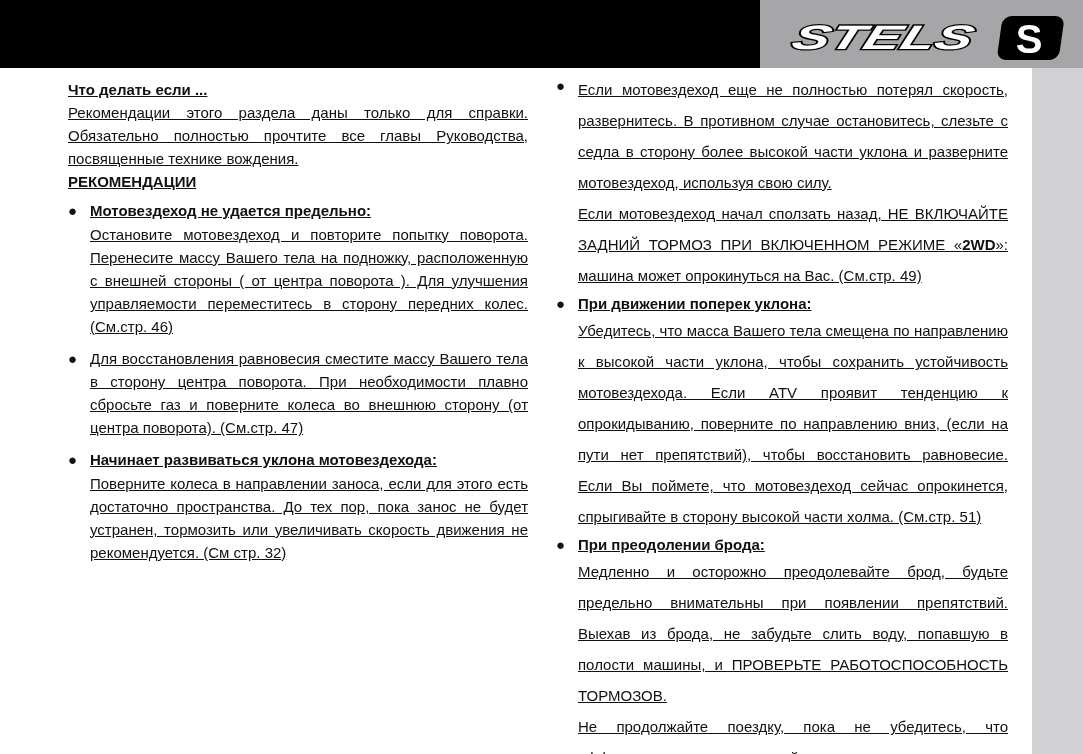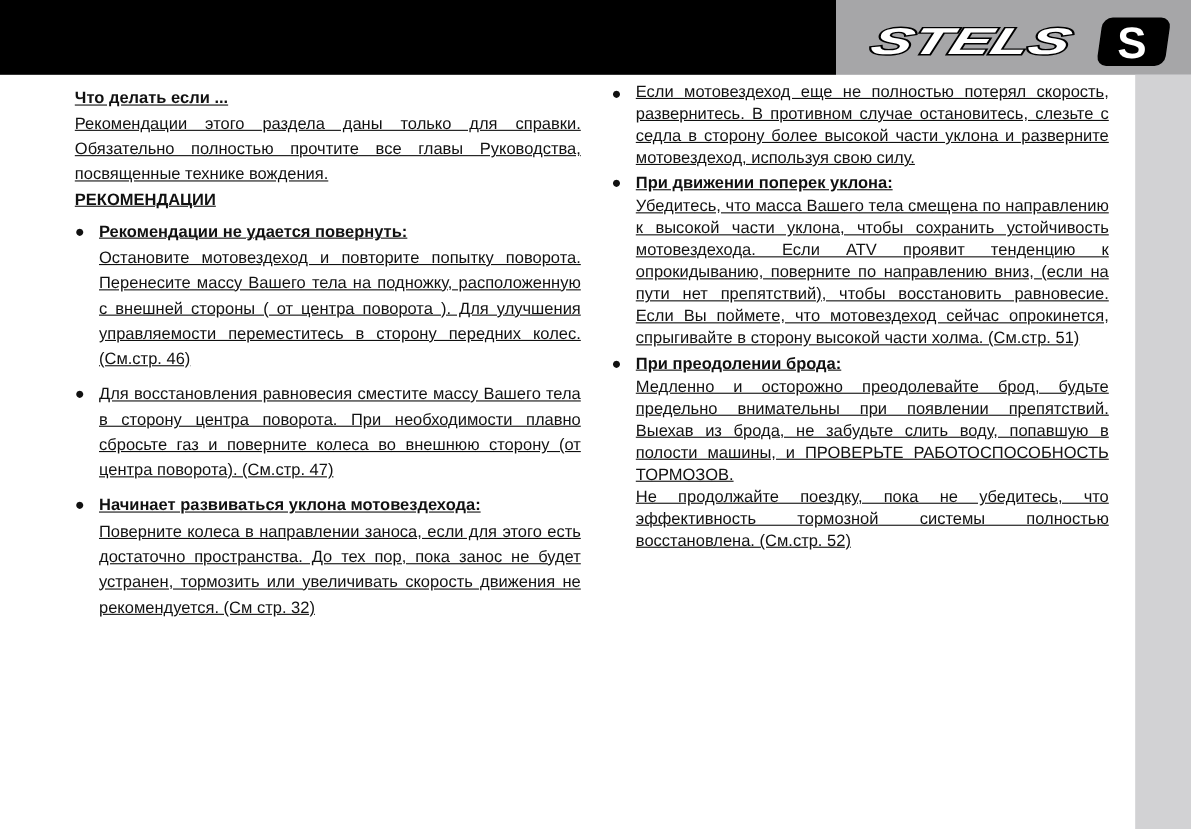--- a/index.html
+++ b/index.html
@@ -17,21 +17,21 @@
   .col-left { left: 68px; top: 78px; width: 460px; }
   .col-right { left: 556px; top: 74px; width: 452px; }
   .title { font-weight: bold; margin: 0; }
   .para { margin: 0; text-align: justify; }
   .section-head { font-weight: bold; margin: 0 0 6px 0; }
   .item { position: relative; padding-left: 22px; margin-bottom: 9px; }
   .item .bullet { position: absolute; left: 0; top: 0; font-weight: bold; }
   .item .head { font-weight: bold; }
   .item .body { text-align: justify; }
   .col-right .item { margin-bottom: 1px; }
-  .col-right .item .body { line-height: 20px; }
+  .col-right .item .body { line-height: 31px; }
   b.inline { font-weight: bold; }
 </style>
 </head>
 <body>
 
 <div class="header-black"></div>
 <div class="header-gray"></div>
 <div class="side-strip"></div>
 
 <svg class="logo" viewBox="0 0 290 48" xmlns="http://www.w3.org/2000/svg">
@@ -44,38 +44,39 @@
   </g>
 </svg>
 
 <div class="col col-left">
   <p class="title">Что делать если ...</p>
   <p class="para">Рекомендации этого раздела даны только для справки. Обязательно полностью прочтите все главы Руководства, посвященные технике вождения.</p>
   <p class="section-head">РЕКОМЕНДАЦИИ</p>
 
   <div class="item">
     <span class="bullet">●</span>
-    <div class="head">Рекомендации не удается повернуть:</div>
+    <div class="head">Мотовездеход не удается предельно:</div>
     <div class="body">Остановите мотовездеход и повторите попытку поворота. Перенесите массу Вашего тела на подножку, расположенную с внешней стороны ( от центра поворота ). Для улучшения управляемости переместитесь в сторону передних колес. (См.стр. 46)</div>
   </div>
   <div class="item">
     <span class="bullet">●</span>
     <div class="body">Для восстановления равновесия сместите массу Вашего тела в сторону центра поворота. При необходимости плавно сбросьте газ и поверните колеса во внешнюю сторону (от центра поворота). (См.стр. 47)</div>
   </div>
   <div class="item">
     <span class="bullet">●</span>
     <div class="head">Начинает развиваться уклона мотовездехода:</div>
     <div class="body">Поверните колеса в направлении заноса, если для этого есть достаточно пространства. До тех пор, пока занос не будет устранен, тормозить или увеличивать скорость движения не рекомендуется. (См стр. 32)</div>
   </div>
 </div>
 
 <div class="col col-right">
   <div class="item">
     <span class="bullet">●</span>
     <div class="body">Если мотовездеход еще не полностью потерял скорость, развернитесь. В противном случае остановитесь, слезьте с седла в сторону более высокой части уклона и разверните мотовездеход, используя свою силу.</div>
+    <div class="body"><span>Если мотовездеход начал сползать назад, НЕ ВКЛЮЧАЙТЕ ЗАДНИЙ ТОРМОЗ ПРИ ВКЛЮЧЕННОМ РЕЖИМЕ «</span><b class="inline">2WD</b><span>»: машина может опрокинуться на Вас. (См.стр. 49)</span></div>
   </div>
   <div class="item">
     <span class="bullet">●</span>
     <div class="head">При движении поперек уклона:</div>
     <div class="body">Убедитесь, что масса Вашего тела смещена по направлению к высокой части уклона, чтобы сохранить устойчивость мотовездехода. Если ATV проявит тенденцию к опрокидыванию, поверните по направлению вниз, (если на пути нет препятствий), чтобы восстановить равновесие. Если Вы поймете, что мотовездеход сейчас опрокинется, спрыгивайте в сторону высокой части холма. (См.стр. 51)</div>
   </div>
   <div class="item">
     <span class="bullet">●</span>
     <div class="head">При преодолении брода:</div>
     <div class="body">Медленно и осторожно преодолевайте брод, будьте предельно внимательны при появлении препятствий. Выехав из брода, не забудьте слить воду, попавшую в полости машины, и ПРОВЕРЬТЕ РАБОТОСПОСОБНОСТЬ ТОРМОЗОВ.</div>

